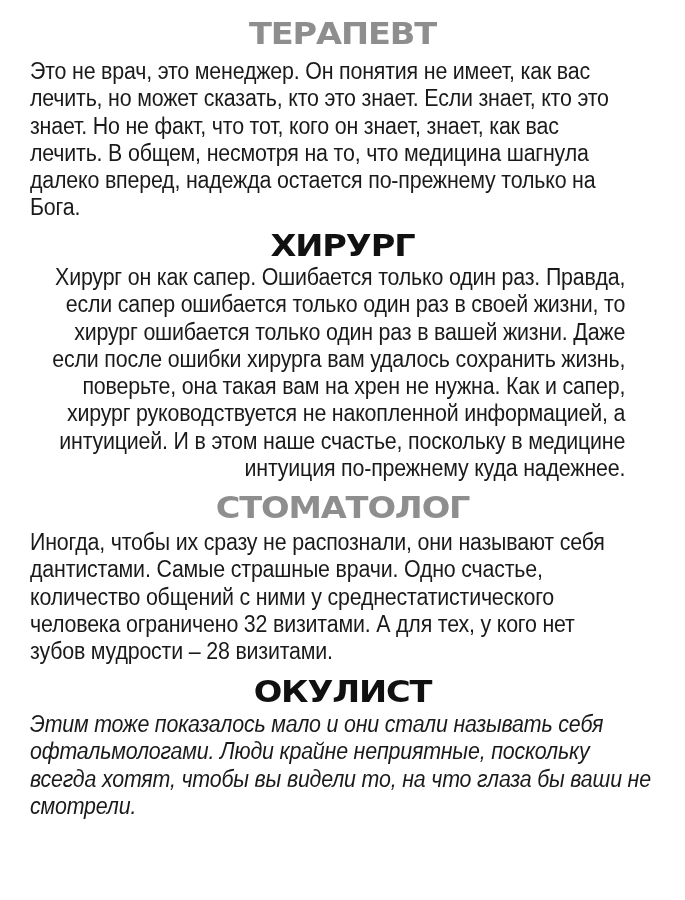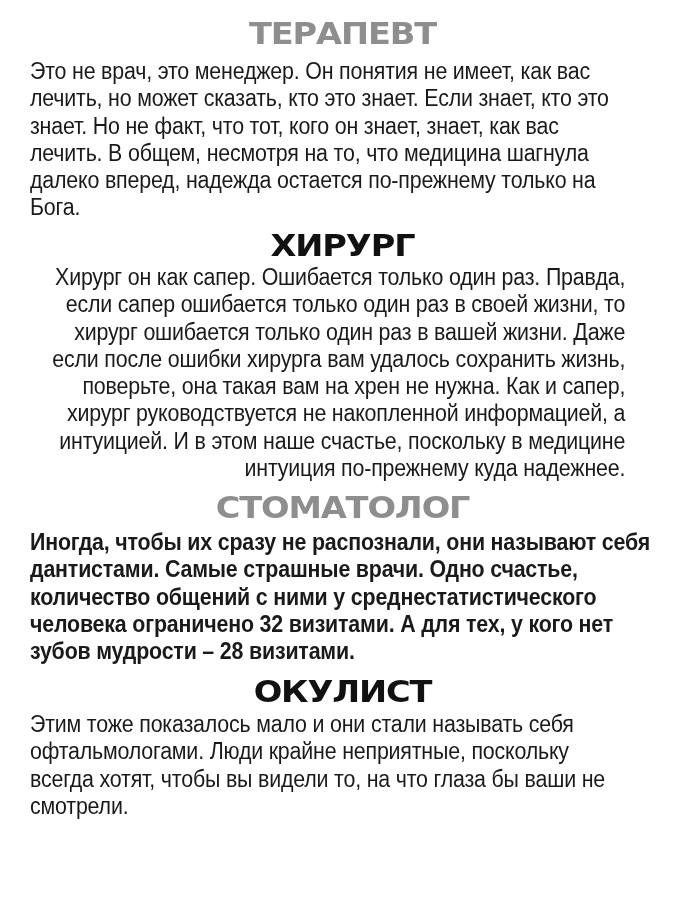--- a/index.html
+++ b/index.html
@@ -41,29 +41,29 @@
     <span class="line">если сапер ошибается только один раз в своей жизни, то</span>
     <span class="line">хирург ошибается только один раз в вашей жизни. Даже</span>
     <span class="line">если после ошибки хирурга вам удалось сохранить жизнь,</span>
     <span class="line">поверьте, она такая вам на хрен не нужна. Как и сапер,</span>
     <span class="line">хирург руководствуется не накопленной информацией, а</span>
     <span class="line">интуицией. И в этом наше счастье, поскольку в медицине</span>
     <span class="line">интуиция по-прежнему куда надежнее.</span>
   </div>
 
   <div class="heading gray" style="top:490px;">СТОМАТОЛОГ</div>
-  <div class="para" style="top:529px;font-weight:bold;">
+  <div class="para" style="top:529px;">
     <span class="line">Иногда, чтобы их сразу не распознали, они называют себя</span>
     <span class="line">дантистами. Самые страшные врачи. Одно счастье,</span>
     <span class="line">количество общений с ними у среднестатистического</span>
     <span class="line">человека ограничено 32 визитами. А для тех, у кого нет</span>
     <span class="line">зубов мудрости – 28 визитами.</span>
   </div>
 
   <div class="heading black" style="top:674px;">ОКУЛИСТ</div>
-  <div class="para" style="top:711px;">
+  <div class="para" style="top:711px;font-style:italic;">
     <span class="line">Этим тоже показалось мало и они стали называть себя</span>
     <span class="line">офтальмологами. Люди крайне неприятные, поскольку</span>
     <span class="line">всегда хотят, чтобы вы видели то, на что глаза бы ваши не</span>
     <span class="line">смотрели.</span>
   </div>
 
 </div>
 
 </body></html>

